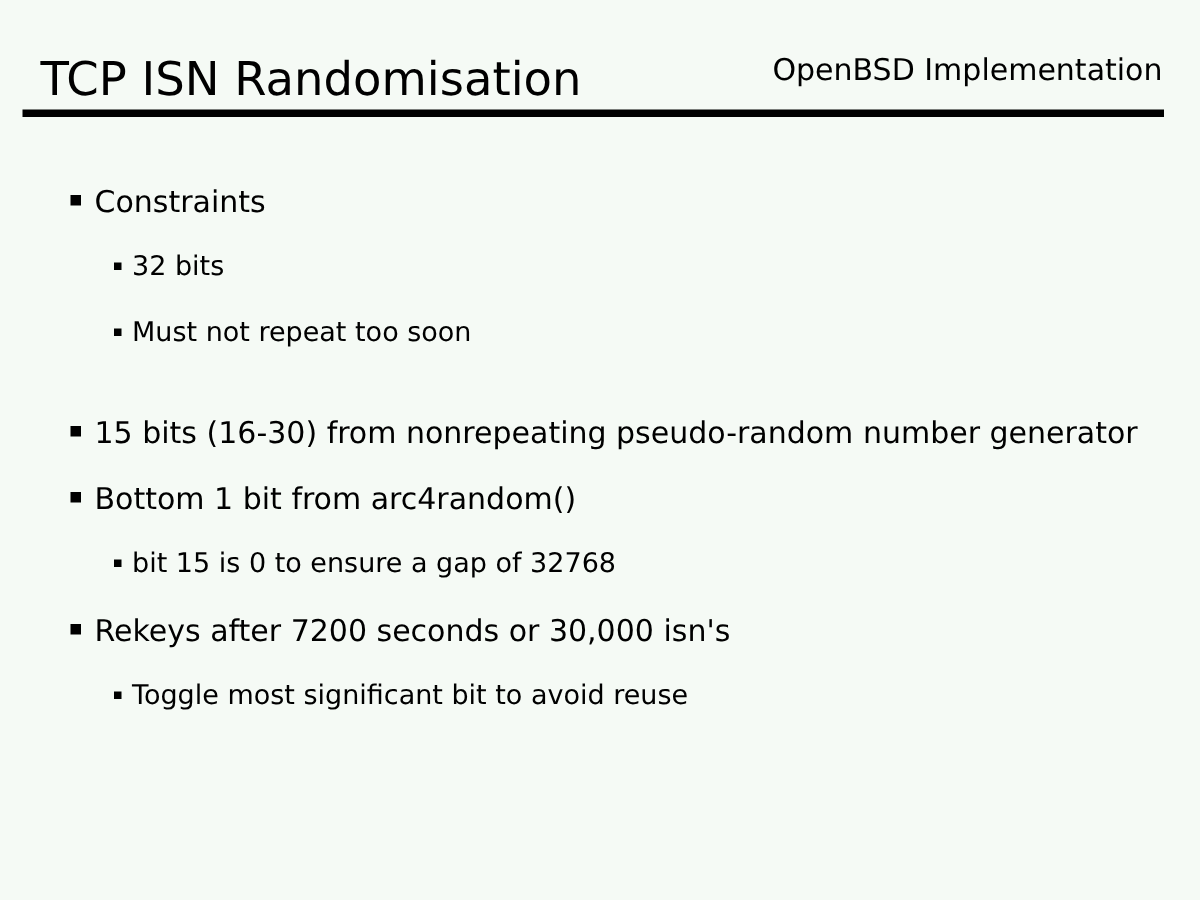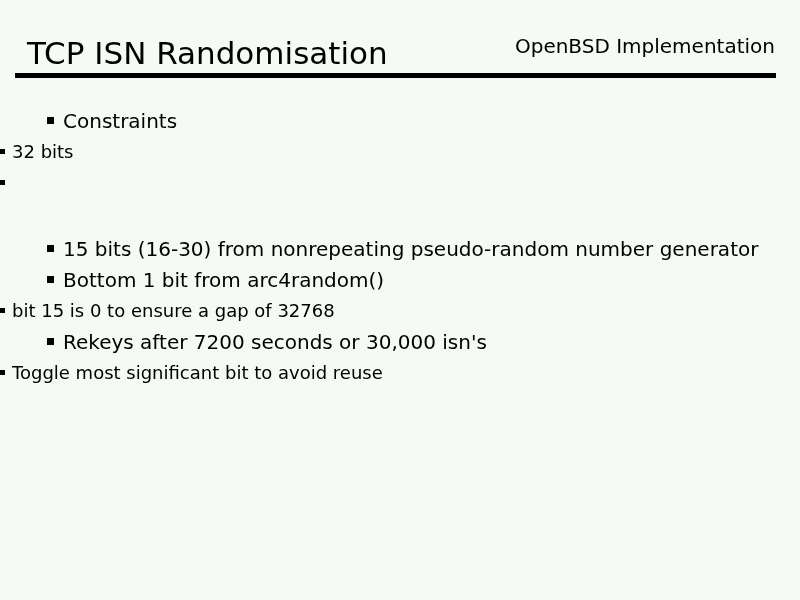--- a/index.html
+++ b/index.html
@@ -48,26 +48,28 @@
     position: absolute;
     top: 105px;
     left: 0;
     width: 800px;
   }
   .row {
     display: flex;
     align-items: center;
     height: 31px;
     white-space: nowrap;
+    margin-top: 13px;
   }
   .row.l1 {
     padding-left: 47px;
     font-size: 20px;
   }
   .row.l2 {
+    padding-left: 76px;
     font-size: 18px;
   }
   .row.gap-above {
     margin-top: 35px;
     align-items: center;
   }
   .sq {
     flex: 0 0 auto;
     background: #000000;
     display: inline-block;
@@ -101,20 +103,21 @@
       <span>Constraints</span>
     </div>
 
     <div class="row l2">
       <span class="sq"></span>
       <span>32 bits</span>
     </div>
 
     <div class="row l2">
       <span class="sq"></span>
+      <span>Must not repeat too soon</span>
     </div>
 
 
     <div class="row l1 gap-above">
       <span class="sq"></span>
       <span>15 bits (16-30) from nonrepeating pseudo-random number generator</span>
     </div>
 
     <div class="row l1">
       <span class="sq"></span>

